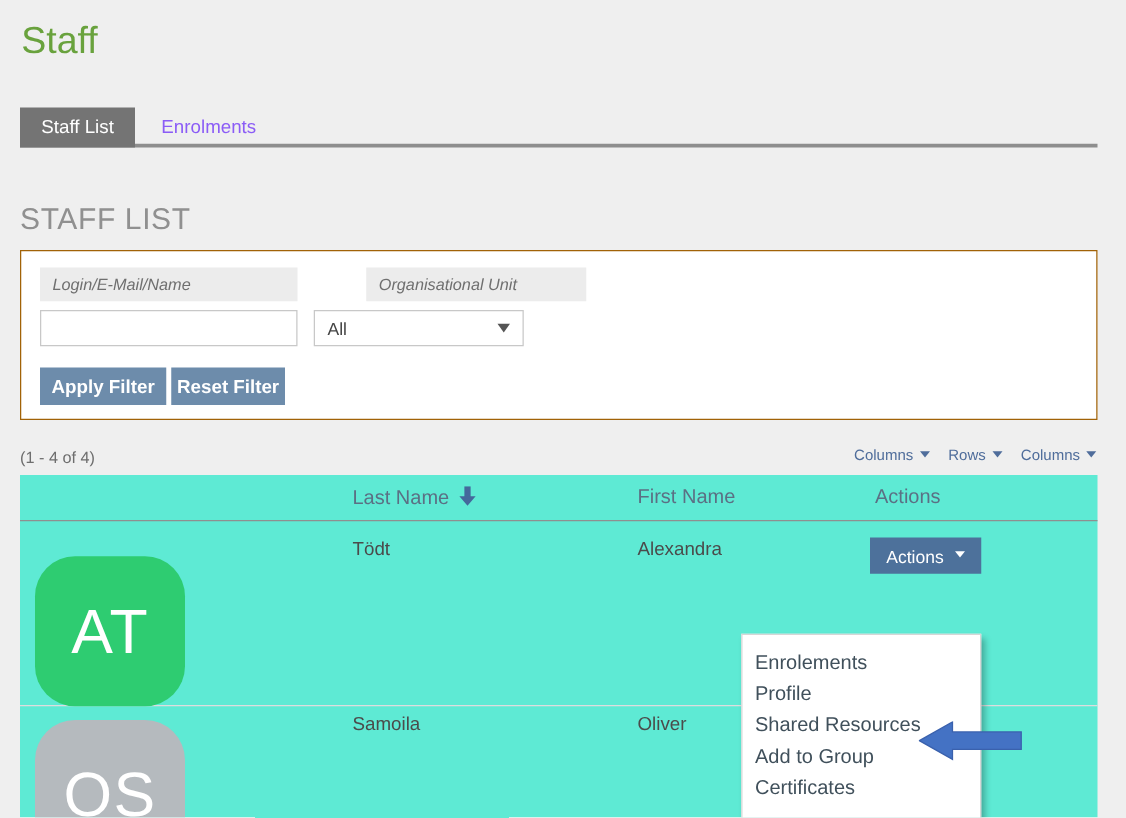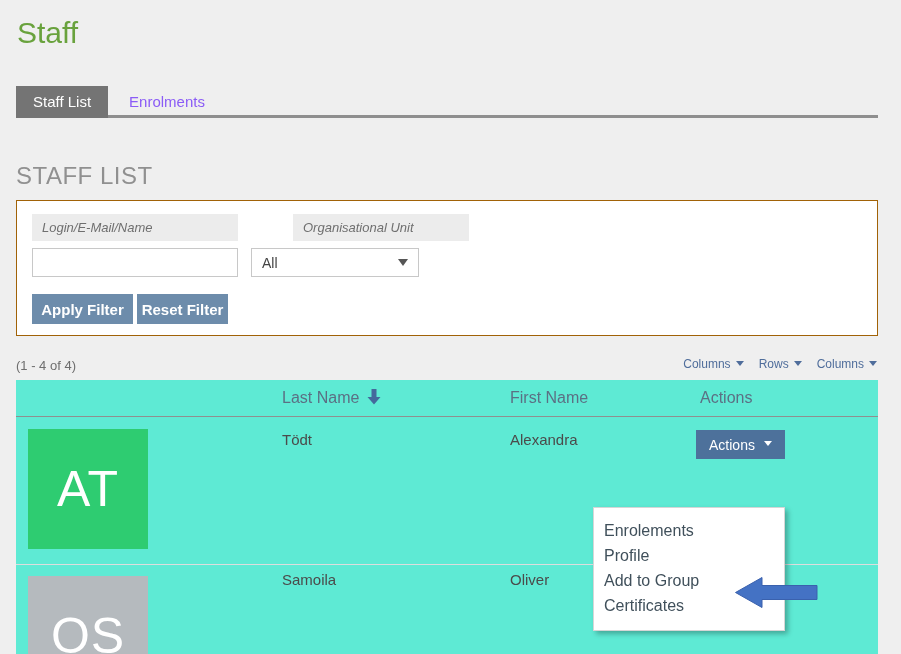--- a/index.html
+++ b/index.html
@@ -89,23 +89,23 @@
   }
   .trow {
     position:relative; display:grid; grid-template-columns:266px 228px 190px 1fr;
     font-size:15px; color:#4b4b4b;
   }
   .trow.r1 { height:148px; border-bottom:1px solid #dddddd; }
   .trow.r2 { height:200px; }
   .cell { padding-top:14px; }
   .trow.r2 .cell { padding-top:6px; }
   .avatar {
-    width:120px; height:120px; margin:12px 0 0 12px;
+    width:120px; height:120px; margin:28px 0 0 12px;
     display:flex; align-items:center; justify-content:center;
-    color:#ffffff; font-size:50px; letter-spacing:1px;
+    color:#ffffff; font-size:50px; letter-spacing:1px;border-radius:32px;
   }
   .avatar.green { background:#2ecc71; }
   .avatar.gray  { background:#b5babe; margin-top:11px; }
   .sort-icon { margin-left:8px; vertical-align:-2px; }
   
   .actions-btn {
     position:absolute; left:696px; top:430px; width:89px; height:29px;
     background:#4d719b; color:#ffffff; font-size:14px; border:none;
     display:flex; align-items:center; justify-content:center; gap:4px;
     cursor:pointer; z-index:4; font-family:"Liberation Sans", sans-serif;
@@ -190,20 +190,21 @@
   </div>
 
   <button class="actions-btn">
     <span>Actions</span>
       <span class="caret"></span>
   </button>
 
   <div class="dropdown">
     <div class="ditem">Enrolements</div>
     <div class="ditem">Profile</div>
+    <div class="ditem">Shared Resources</div>
     <div class="ditem">Add to Group</div>
     <div class="ditem">Certificates</div>
   </div>
 
   <svg class="annotation-arrow" width="83" height="32" viewBox="0 0 83 32">
     <polygon points="0.5,15.5 27,0.5 27,8.5 82,8.5 82,22.5 27,22.5 27,30.5" fill="#4472c4" stroke="#3a61ad" stroke-width="1"></polygon>
   </svg>
 
 </div>
 

